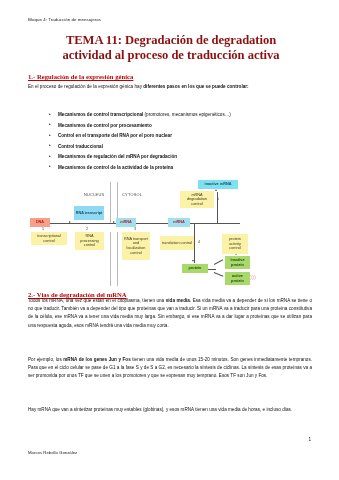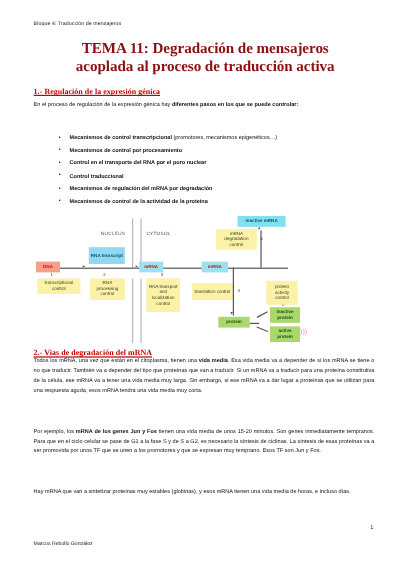--- a/index.html
+++ b/index.html
@@ -169,22 +169,22 @@
   }
 </style>
 </head>
 <body>
 
 <div class="page">
 
   <div class="doc-header">Bloque 4: Traducción de mensajeros</div>
 
   <div class="title-block">
-    <div class="title-line">TEMA 11: Degradación de mensajeros</div>
-    <div class="title-line">acoplada al proceso de traducción activa</div>
+    <div class="title-line">TEMA 11: Degradación de degradation</div>
+    <div class="title-line">actividad al proceso de traducción activa</div>
   </div>
 
   <div class="sec-heading" id="sec1">1.- Regulación de la expresión génica</div>
 
   <div class="body-p" id="p-intro">
     <span>En el proceso de regulación de la expresión génica hay </span><b>diferentes pasos en los que se puede controlar:</b>
   </div>
 
   <ul class="bullets">
     <li><b>Mecanismos de control transcripcional</b><span> (promotores, mecanismos epigenéticos…)</span></li>

